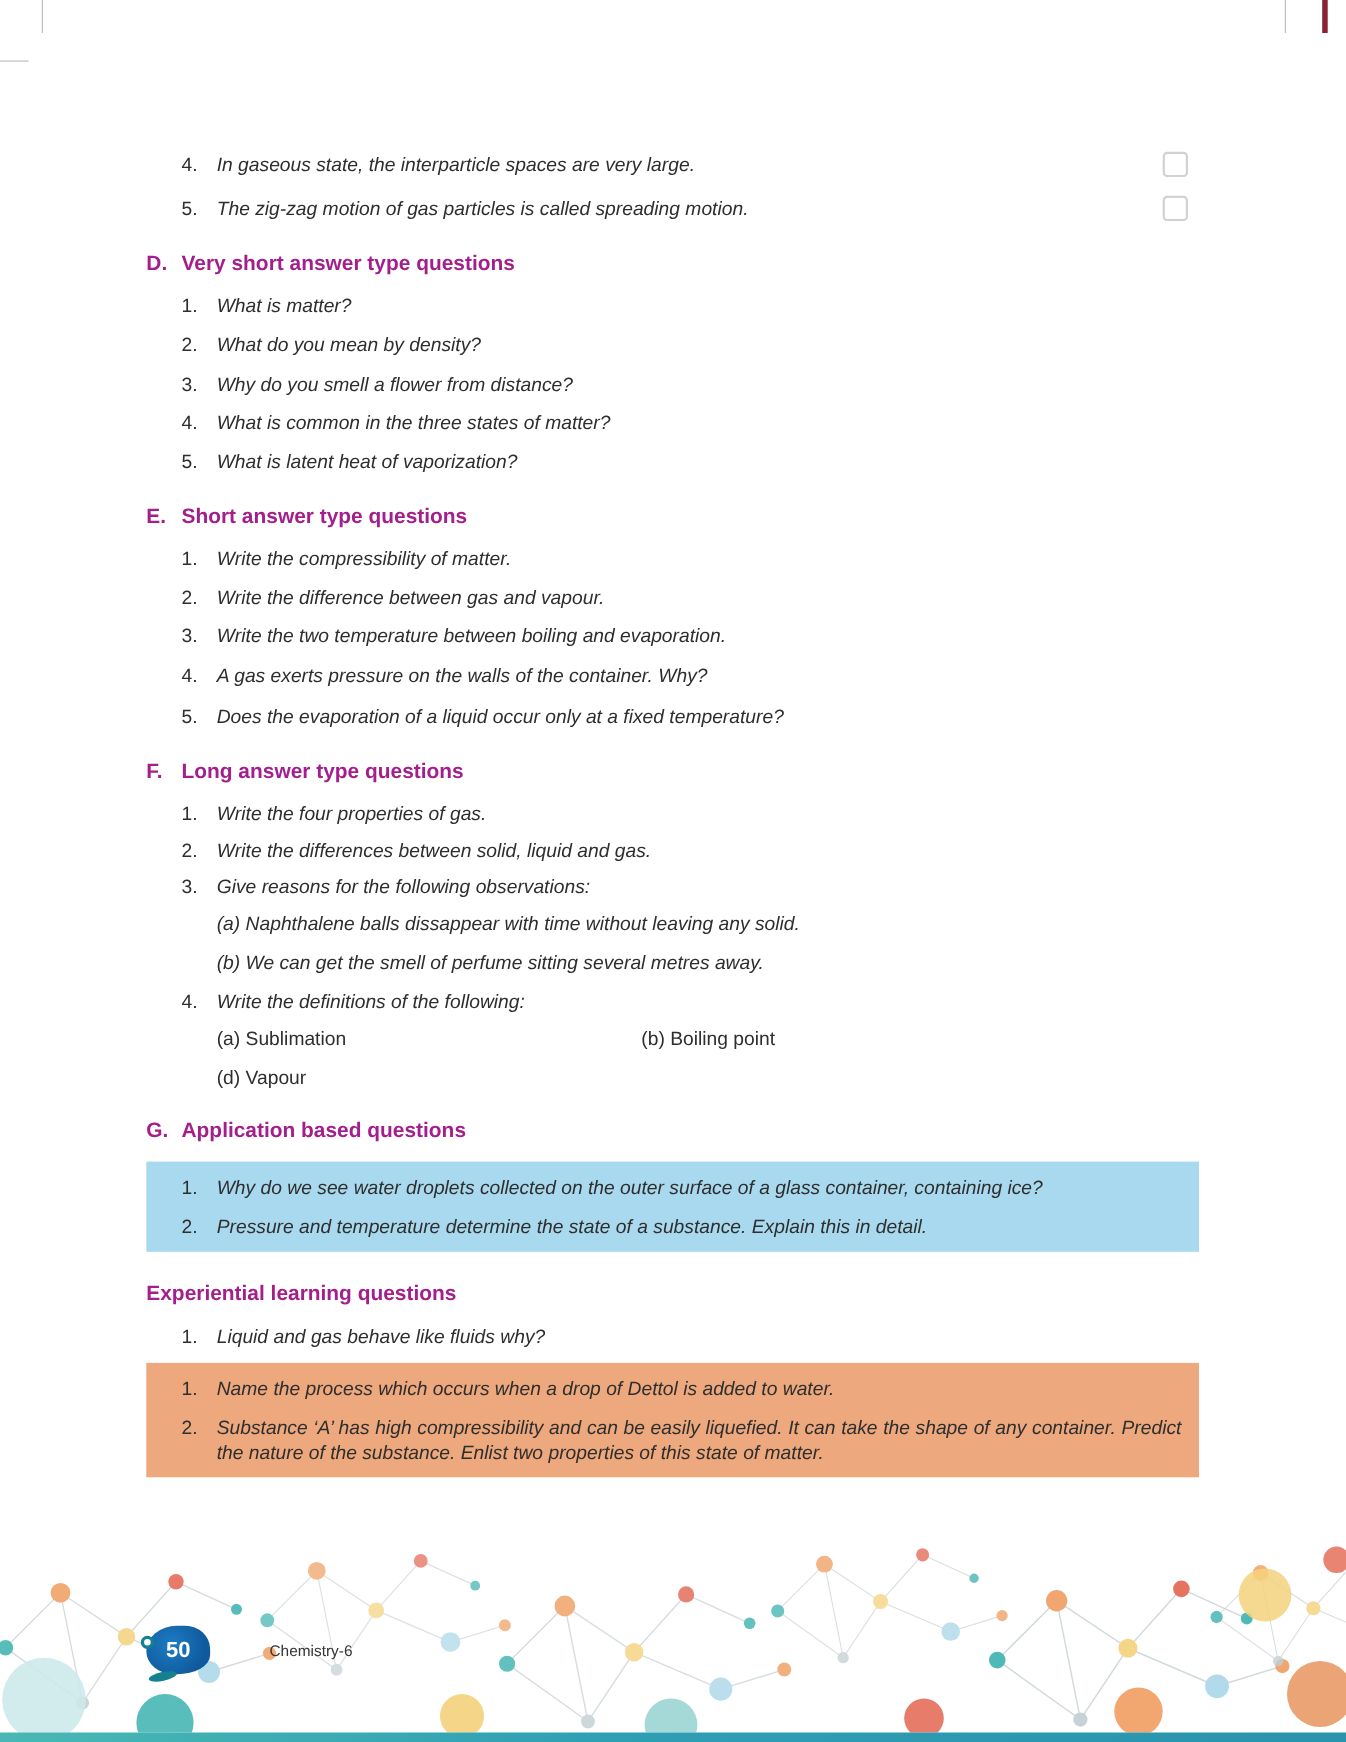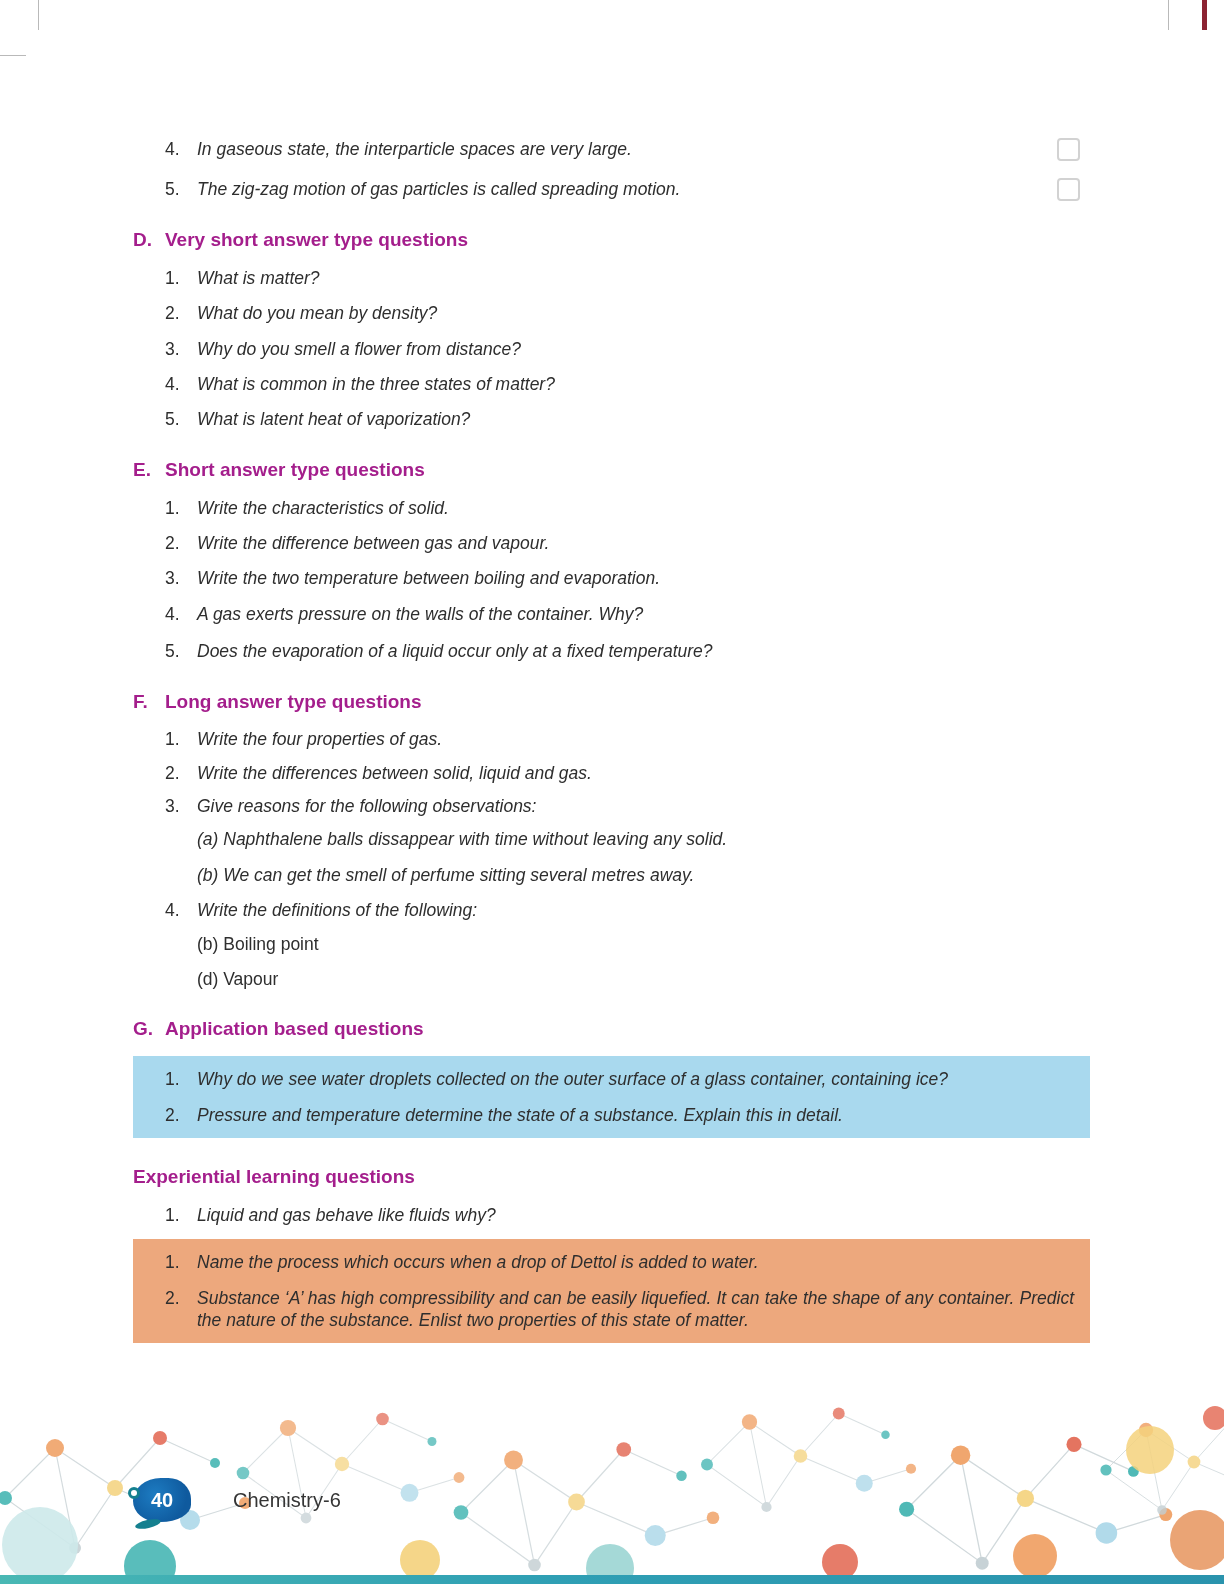--- a/index.html
+++ b/index.html
@@ -77,22 +77,22 @@
     position:absolute;left:-5px;top:9px;
     width:12px;height:12px;border-radius:50%;
     background:#ffffff;border:3px solid #15808f;box-sizing:border-box;
   }
   .badge .tail{
     position:absolute;left:2px;bottom:-6px;
     width:26px;height:8px;border-radius:50%;
     background:#15808f;transform:rotate(-12deg);
   }
   .book-title{
-    margin-left:42px;
-    font-size:20px;color:#353535;
+    margin-left:54px;
+    font-size:14px;color:#353535;
   }
 
   .molecules{
     position:absolute;left:0;bottom:9px;z-index:1;
   }
   .bottom-bar{
     position:absolute;left:0;bottom:0;width:100%;height:9px;
     background:linear-gradient(90deg,#49b8b4,#2f9fb4 45%,#2a93ad);
     z-index:2;
   }
@@ -147,21 +147,21 @@
       </div>
     </div>
 
     <div>
       <div class="heading">
         <span class="letter">E.</span>
         <span>Short answer type questions</span>
       </div>
       <div class="item">
         <span class="num">1.</span>
-        <span class="txt">Write the characteristics of solid.</span>
+        <span class="txt">Write the compressibility of matter.</span>
       </div>
       <div class="item">
         <span class="num">2.</span>
         <span class="txt">Write the difference between gas and vapour.</span>
       </div>
       <div class="item">
         <span class="num">3.</span>
         <span class="txt">Write the two temperature between boiling and evaporation.</span>
       </div>
       <div class="item">
@@ -195,20 +195,21 @@
         <span class="txt">(a) Naphthalene balls dissappear with time without leaving any solid.</span>
       </div>
       <div class="item sub">
         <span class="txt">(b) We can get the smell of perfume sitting several metres away.</span>
       </div>
       <div class="item tight">
         <span class="num">4.</span>
         <span class="txt">Write the definitions of the following:</span>
       </div>
       <div class="item sub">
+        <span class="col1">(a) Sublimation</span>
         <span class="col2">(b) Boiling point</span>
       </div>
       <div class="item sub">
         <span class="col2">(d) Vapour</span>
       </div>
     </div>
 
     <div>
       <div class="heading">
         <span class="letter">G.</span>
@@ -279,20 +280,20 @@
     <circle cx="1035" cy="166" r="22" fill="#ef9d5f" opacity="0.9"></circle>
     <circle cx="1150" cy="60" r="24" fill="#f4d27c" opacity="0.85"></circle>
     <circle cx="1200" cy="150" r="30" fill="#e89a66" opacity="0.9"></circle>
     <circle cx="1215" cy="28" r="12" fill="#e2654f" opacity="0.8"></circle>
   </svg>
 
   <div class="footer">
     <div class="badge">
       <span class="dot"></span>
       <span class="tail"></span>
-      <span>40</span>
+      <span>50</span>
     </div>
     <span class="book-title">Chemistry-6</span>
   </div>
 
   <div class="bottom-bar"></div>
 
 </div>
 
 </body></html>

